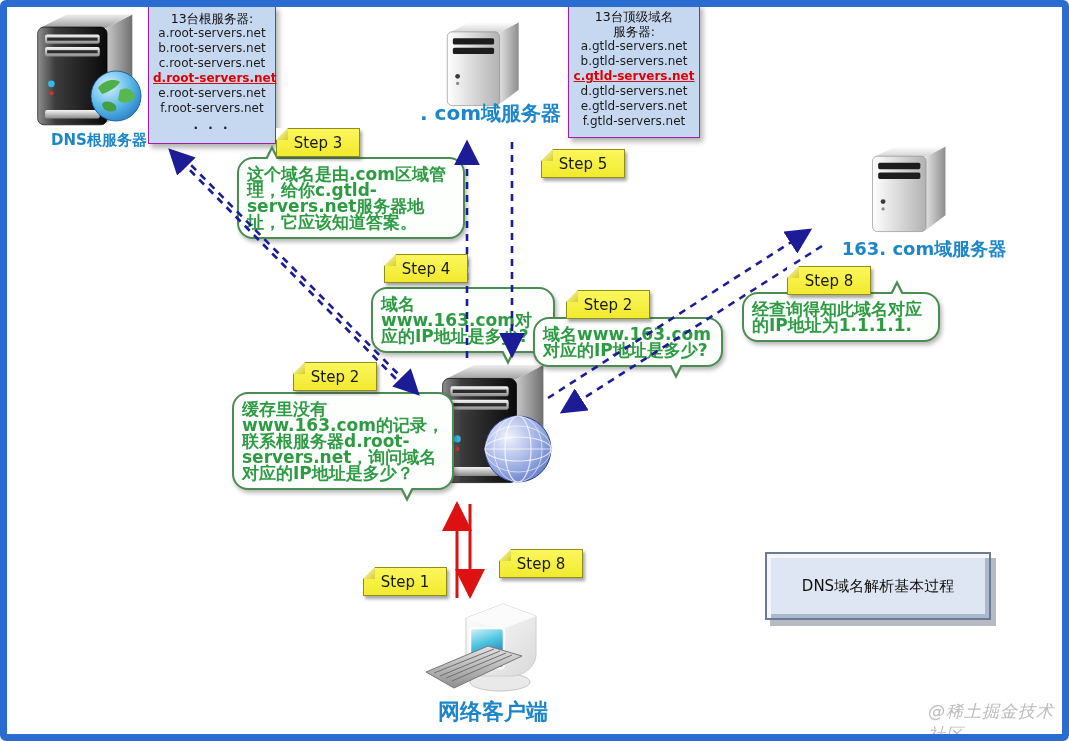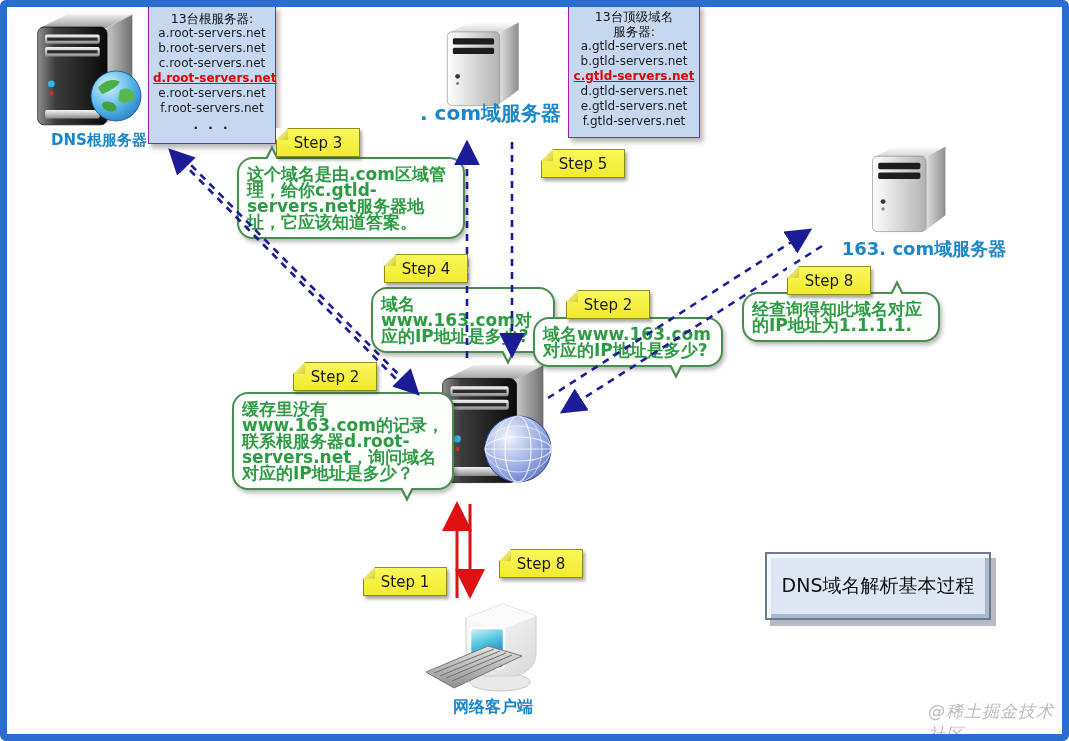--- a/index.html
+++ b/index.html
@@ -30,21 +30,21 @@
   .tail-tl::before{top:-14px;left:26px;border-width:0 7px 14px 7px;border-bottom-color:#4a8c52;}
   .tail-tl::after{top:-9px;left:28px;border-width:0 5px 10px 5px;border-bottom-color:#fcfffc;}
   .tail-tr::before{top:-14px;right:34px;border-width:0 7px 14px 7px;border-bottom-color:#4a8c52;}
   .tail-tr::after{top:-9px;right:36px;border-width:0 5px 10px 5px;border-bottom-color:#fcfffc;}
   .tail-br::before{bottom:-14px;right:38px;border-width:14px 7px 0 7px;border-top-color:#4a8c52;}
   .tail-br::after{bottom:-9px;right:40px;border-width:10px 5px 0 5px;border-top-color:#fcfffc;}
   
   .title-box{position:absolute;left:765px;top:552px;width:222px;height:64px;background:#dde6f2;
              border:2px solid #6b7c92;box-shadow:5px 6px 0 rgba(120,130,145,.55),
              inset 4px 4px 0 #f3f7fc,inset -4px -4px 0 #aab9cc;
-             display:flex;align-items:center;justify-content:center;font-size:19px;color:#101010;z-index:2;}
+             display:flex;align-items:center;justify-content:center;font-size:15px;color:#101010;z-index:2;}
   .watermark{position:absolute;left:928px;top:700px;font-size:17px;color:#bcbcbc;z-index:3;letter-spacing:1px;font-style:italic;}
   #arrows{position:absolute;left:0;top:0;z-index:5;pointer-events:none;}
   .icon{position:absolute;z-index:2;}
 </style>
 </head>
 <body>
 
 <div id="canvas">
 
   <svg class="icon" style="left:30px;top:6px" width="110" height="122" viewBox="0 0 100 116">
@@ -237,21 +237,21 @@
         </linearGradient>
       </defs>
     <polygon points="2,32 64,6 98,16 30,48" fill="url(#kb)" stroke="#777" stroke-width="1"></polygon>
     <g stroke="#6f6f6f" stroke-width="1">
       <line x1="10" y1="33" x2="70" y2="9"></line>
         <line x1="16" y1="36" x2="76" y2="11"></line>
       <line x1="22" y1="38" x2="82" y2="13"></line>
         <line x1="28" y1="41" x2="88" y2="15"></line>
     </g>
   </svg>
-  <div class="node-label" style="left:413px;top:697px;width:160px;font-size:16px">网络客户端</div>
+  <div class="node-label" style="left:413px;top:697px;width:160px;font-size:22px">网络客户端</div>
 
   <div class="bubble tail-br" style="left:232px;top:392px;width:202px">缓存里没有www.163.com的记录，联系根服务器d.root-servers.net，询问域名对应的IP地址是多少？</div>
   <div class="bubble tail-tl" style="left:237px;top:157px;width:208px">这个域名是由.com区域管理，给你c.gtld-servers.net服务器地址，它应该知道答案。</div>
   <div class="bubble tail-br" style="left:371px;top:287px;width:164px">域名www.163.com对应的IP地址是多少?</div>
   <div class="bubble tail-br" style="left:533px;top:317px;width:170px">域名www.163.com对应的IP地址是多少?</div>
   <div class="bubble tail-tr" style="left:742px;top:292px;width:178px">经查询得知此域名对应的IP地址为1.1.1.1.</div>
 
   <div class="note" style="left:363px;top:567px">Step 1</div>
   <div class="note" style="left:293px;top:362px">Step 2</div>
   <div class="note" style="left:276px;top:128px">Step 3</div>

